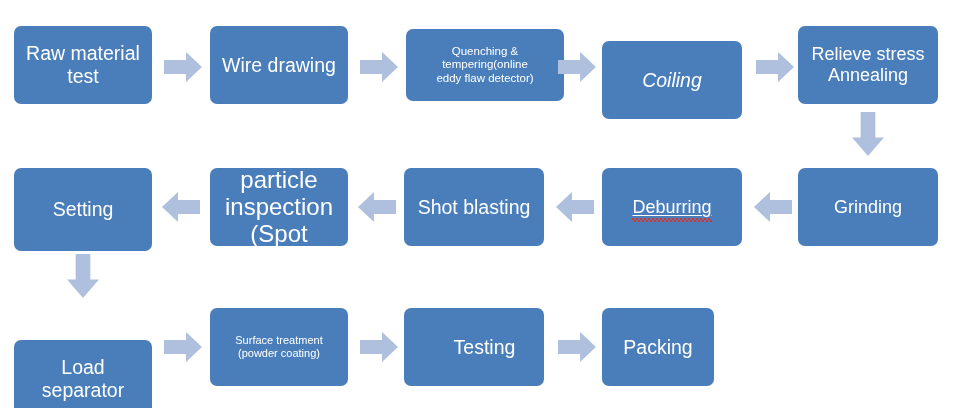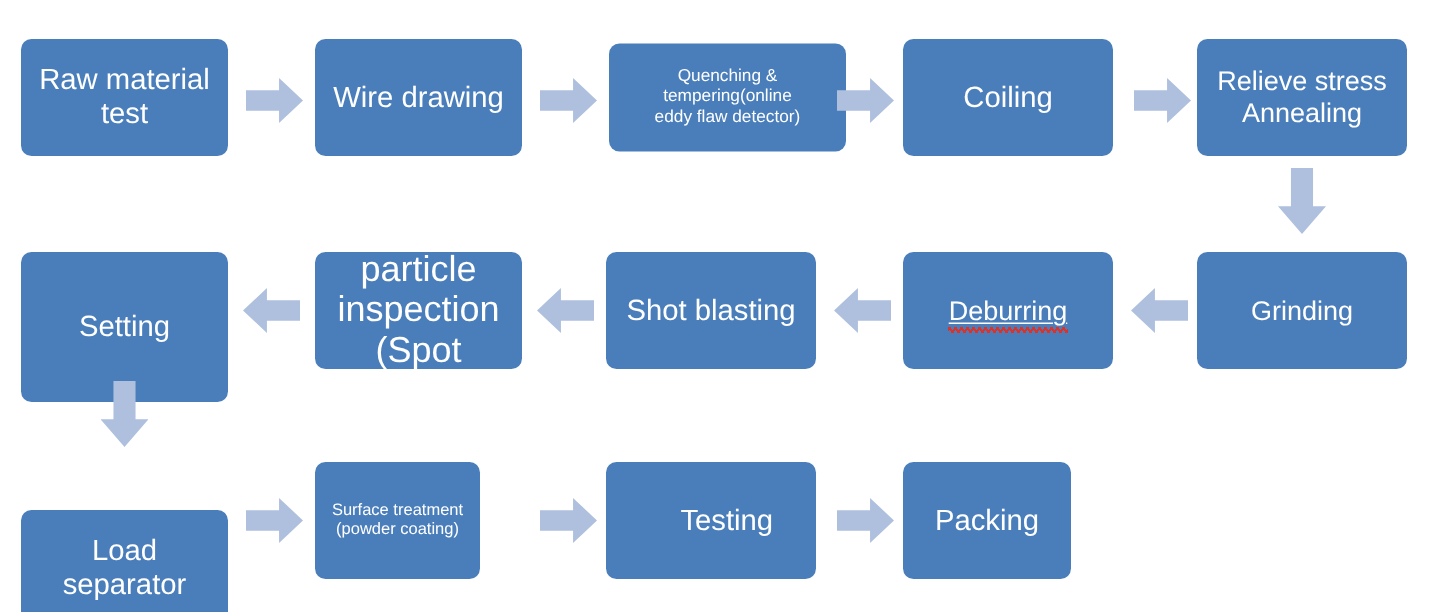--- a/index.html
+++ b/index.html
@@ -112,21 +112,21 @@
   <div class="arrow right" style="left:360px; top:52px; width:38px; height:30px;"></div>
 
   <div class="node size-sm" style="left:406px; top:29px; width:158px; height:72px;">
     <span class="label">Quenching &amp;
 tempering(online
 eddy flaw  detector)</span>
   </div>
 
   <div class="arrow right" style="left:558px; top:52px; width:38px; height:30px;"></div>
 
-  <div class="node size-lg" style="left:602px; top:26px; width:140px; height:78px;">
+  <div class="node size-lg" style="left:602px; top:41px; width:140px; height:78px;font-style:italic;">
     <span class="label">Coiling</span>
   </div>
 
   <div class="arrow right" style="left:756px; top:52px; width:38px; height:30px;"></div>
 
   <div class="node size-md" style="left:798px; top:26px; width:140px; height:78px;">
     <span class="label">Relieve stress
 Annealing</span>
   </div>
 
@@ -152,34 +152,34 @@
 
   <div class="node overflow" style="left:210px; top:168px; width:138px; height:78px;">
     <span class="label">Magnetic
 particle
 inspection
 (Spot check)</span>
   </div>
 
   <div class="arrow left" style="left:162px; top:192px; width:38px; height:30px;"></div>
 
-  <div class="node size-lg" style="left:14px;  top:168px; width:138px; height:100px;">
+  <div class="node size-lg" style="left:14px;  top:168px; width:138px; height:83px;">
     <span class="label">Setting</span>
   </div>
 
   <div class="arrow down" style="left:67px; top:254px; width:32px; height:44px;"></div>
 
   <div class="node size-lg" style="left:14px;  top:308px; width:138px; height:78px;margin-top:32px;">
     <span class="label">Load
 separator</span>
   </div>
 
   <div class="arrow right" style="left:164px; top:332px; width:38px; height:30px;"></div>
 
-  <div class="node size-xs" style="left:210px; top:308px; width:110px; height:78px;">
+  <div class="node size-xs" style="left:210px; top:308px; width:138px; height:78px;">
     <span class="label">Surface treatment
 (powder coating)</span>
   </div>
 
   <div class="arrow right" style="left:360px; top:332px; width:38px; height:30px;"></div>
 
   <div class="node size-lg" style="left:404px; top:308px; width:140px; height:78px;padding-left:21px;">
     <span class="label">Testing</span>
   </div>
 

